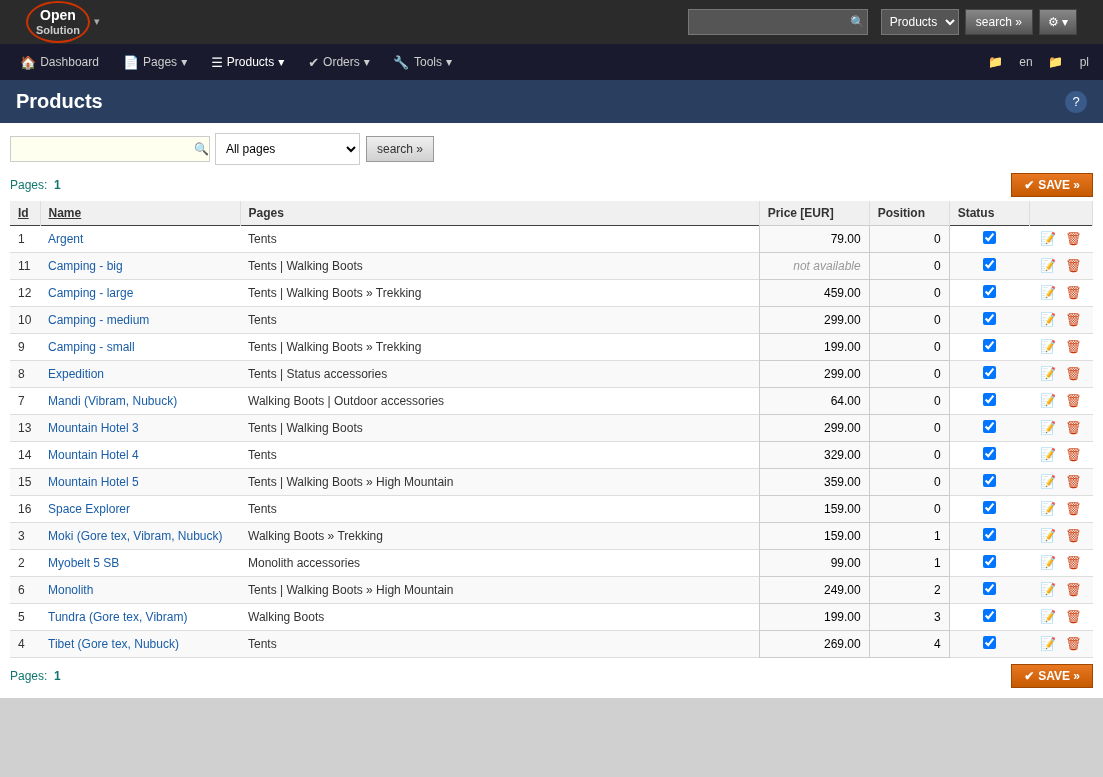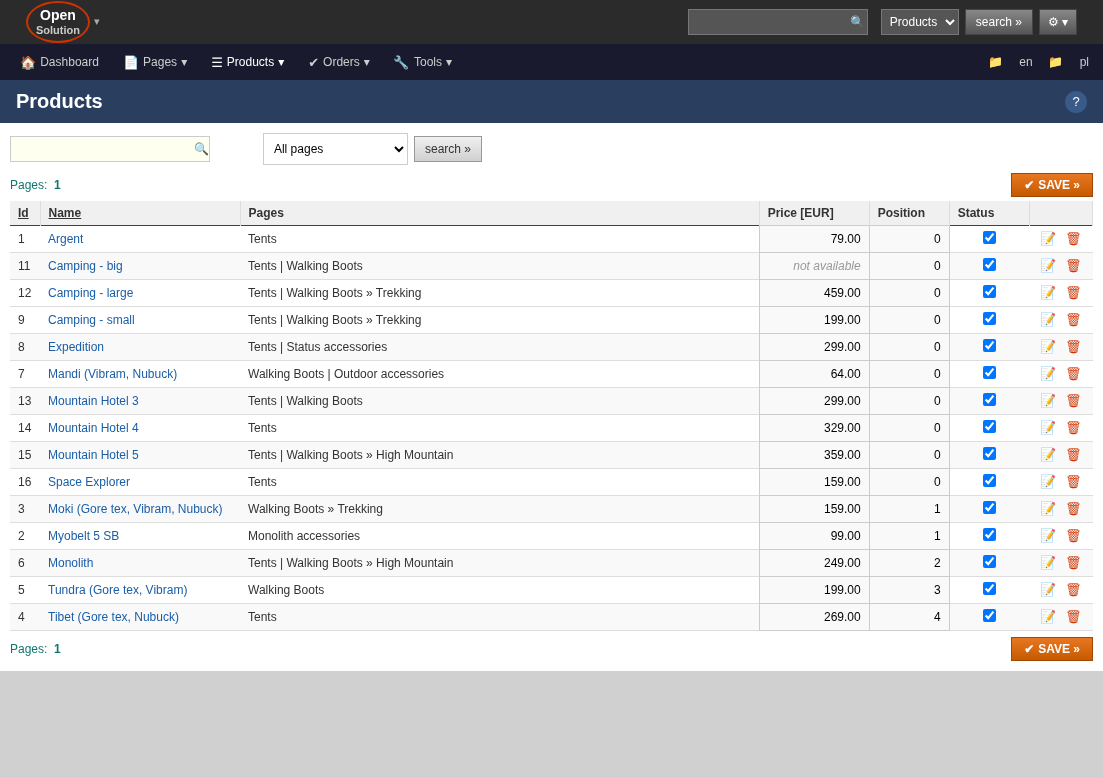--- a/index.html
+++ b/index.html
@@ -160,21 +160,20 @@
       font-size: 12px;
       width: 200px;
       height: 26px;
     }
     .filter-select {
       border: 1px solid #ccc;
       padding: 3px 6px;
       font-size: 12px;
       height: 32px;
       background: white;
-      margin-left: 48px;
     }
     .filter-search-btn {
       background: linear-gradient(to bottom, #f0f0f0, #d0d0d0);
       border: 1px solid #999;
       color: #333;
       padding: 3px 10px;
       font-size: 12px;
       cursor: pointer;
       height: 26px;
     }
@@ -431,20 +430,40 @@
         <input class="position-input" type="text" value="0" style="">
       </td>
       <td class="status-col">
         <input type="checkbox" checked="" style="">
       </td>
       <td class="actions-col">
         <span class="action-edit" title="Edit">📝</span>
         <span class="action-del" title="Delete">🗑</span>
       </td>
     </tr>
+        <tr style="background: rgb(249, 249, 249);">
+      <td class="id-col">10</td>
+      <td class="name-col">
+        <a class="product-link" href="#">Camping - medium</a>
+      </td>
+      <td class="pages-col">Tents</td>
+      <td class="price-col">
+        <input class="price-input" type="text" value="299.00" style="">
+      </td>
+      <td class="position-col">
+        <input class="position-input" type="text" value="0" style="">
+      </td>
+      <td class="status-col">
+        <input type="checkbox" checked="" style="">
+      </td>
+      <td class="actions-col">
+        <span class="action-edit" title="Edit">📝</span>
+        <span class="action-del" title="Delete">🗑</span>
+      </td>
+    </tr>
         <tr style="background: white;">
       <td class="id-col">9</td>
       <td class="name-col">
         <a class="product-link" href="#">Camping - small</a>
       </td>
       <td class="pages-col">Tents | Walking Boots » Trekking</td>
       <td class="price-col">
         <input class="price-input" type="text" value="199.00" style="">
       </td>
       <td class="position-col">

